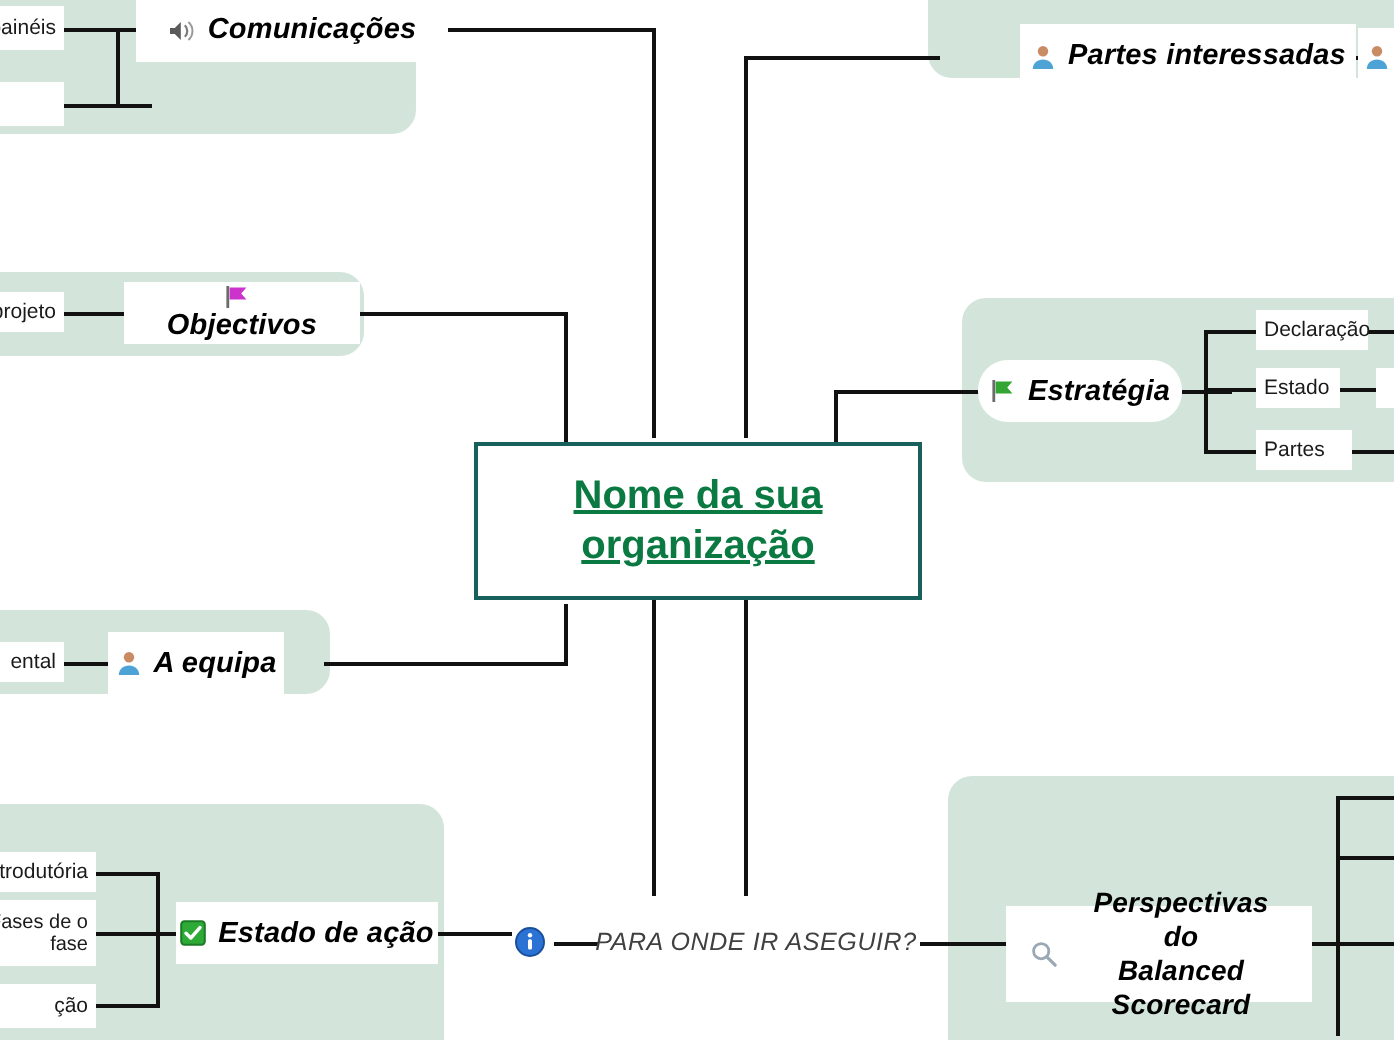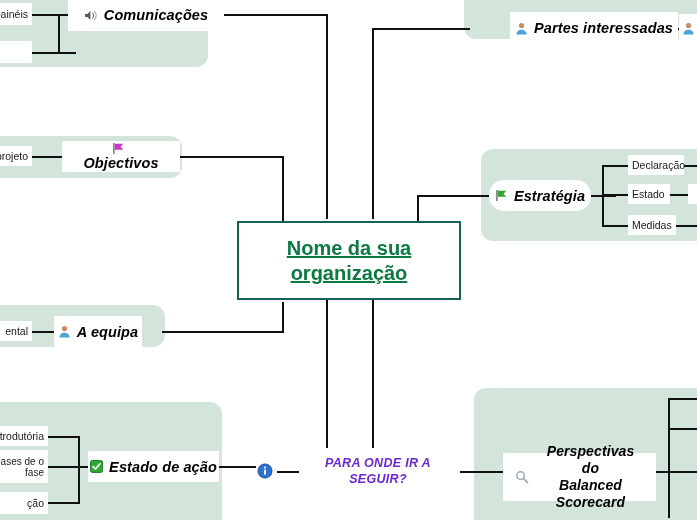--- a/index.html
+++ b/index.html
@@ -61,22 +61,22 @@
   }
   #central .ctext{
     font-size:20px;font-weight:bold;color:#0b7a42;
     text-decoration:underline;text-align:center;line-height:25px;
     font-family:"Liberation Sans", sans-serif;
   }
 
   
   #whatnext{
     position:absolute;
-    display:flex;flex-direction:column;align-items:center;justify-content:center;
-    font-style:italic;font-weight:bold;color:#6d28d9;
+    display:flex;flex-direction:row;align-items:center;justify-content:center;
+    font-style:italic;font-weight:normal;color:#404040;
     font-size:12.5px;line-height:16px;text-align:center;
     font-variant:small-caps;text-transform:uppercase;
     letter-spacing:.3px;
   }
 
   
   .ico svg{display:block;}
 </style>
 </head>
 <body>
@@ -226,21 +226,21 @@
     <span class="lbl">Estratégia</span>
   </div>
 
   <div class="leaf" style="left:628px;top:155px;width:56px;height:20px;">
     <span>Declaração</span>
   </div>
   <div class="leaf" style="left:628px;top:184px;width:42px;height:20px;">
     <span>Estado</span>
   </div>
   <div class="leaf" style="left:628px;top:215px;width:48px;height:20px;">
-    <span>Medidas</span>
+    <span>Partes</span>
   </div>
 
   <div class="leaf" style="left:688px;top:184px;width:24px;height:20px;">
     <span></span>
   </div>
 
   <div class="node branch" style="left:88px;top:451px;width:131px;height:31px;">
     <span class="ico">
       <svg width="13" height="13" viewBox="0 0 13 13">
         <rect x="0.6" y="0.6" width="11.8" height="11.8" rx="1.6" fill="#2eaa36" stroke="#1d7a26" stroke-width="1"></rect>

